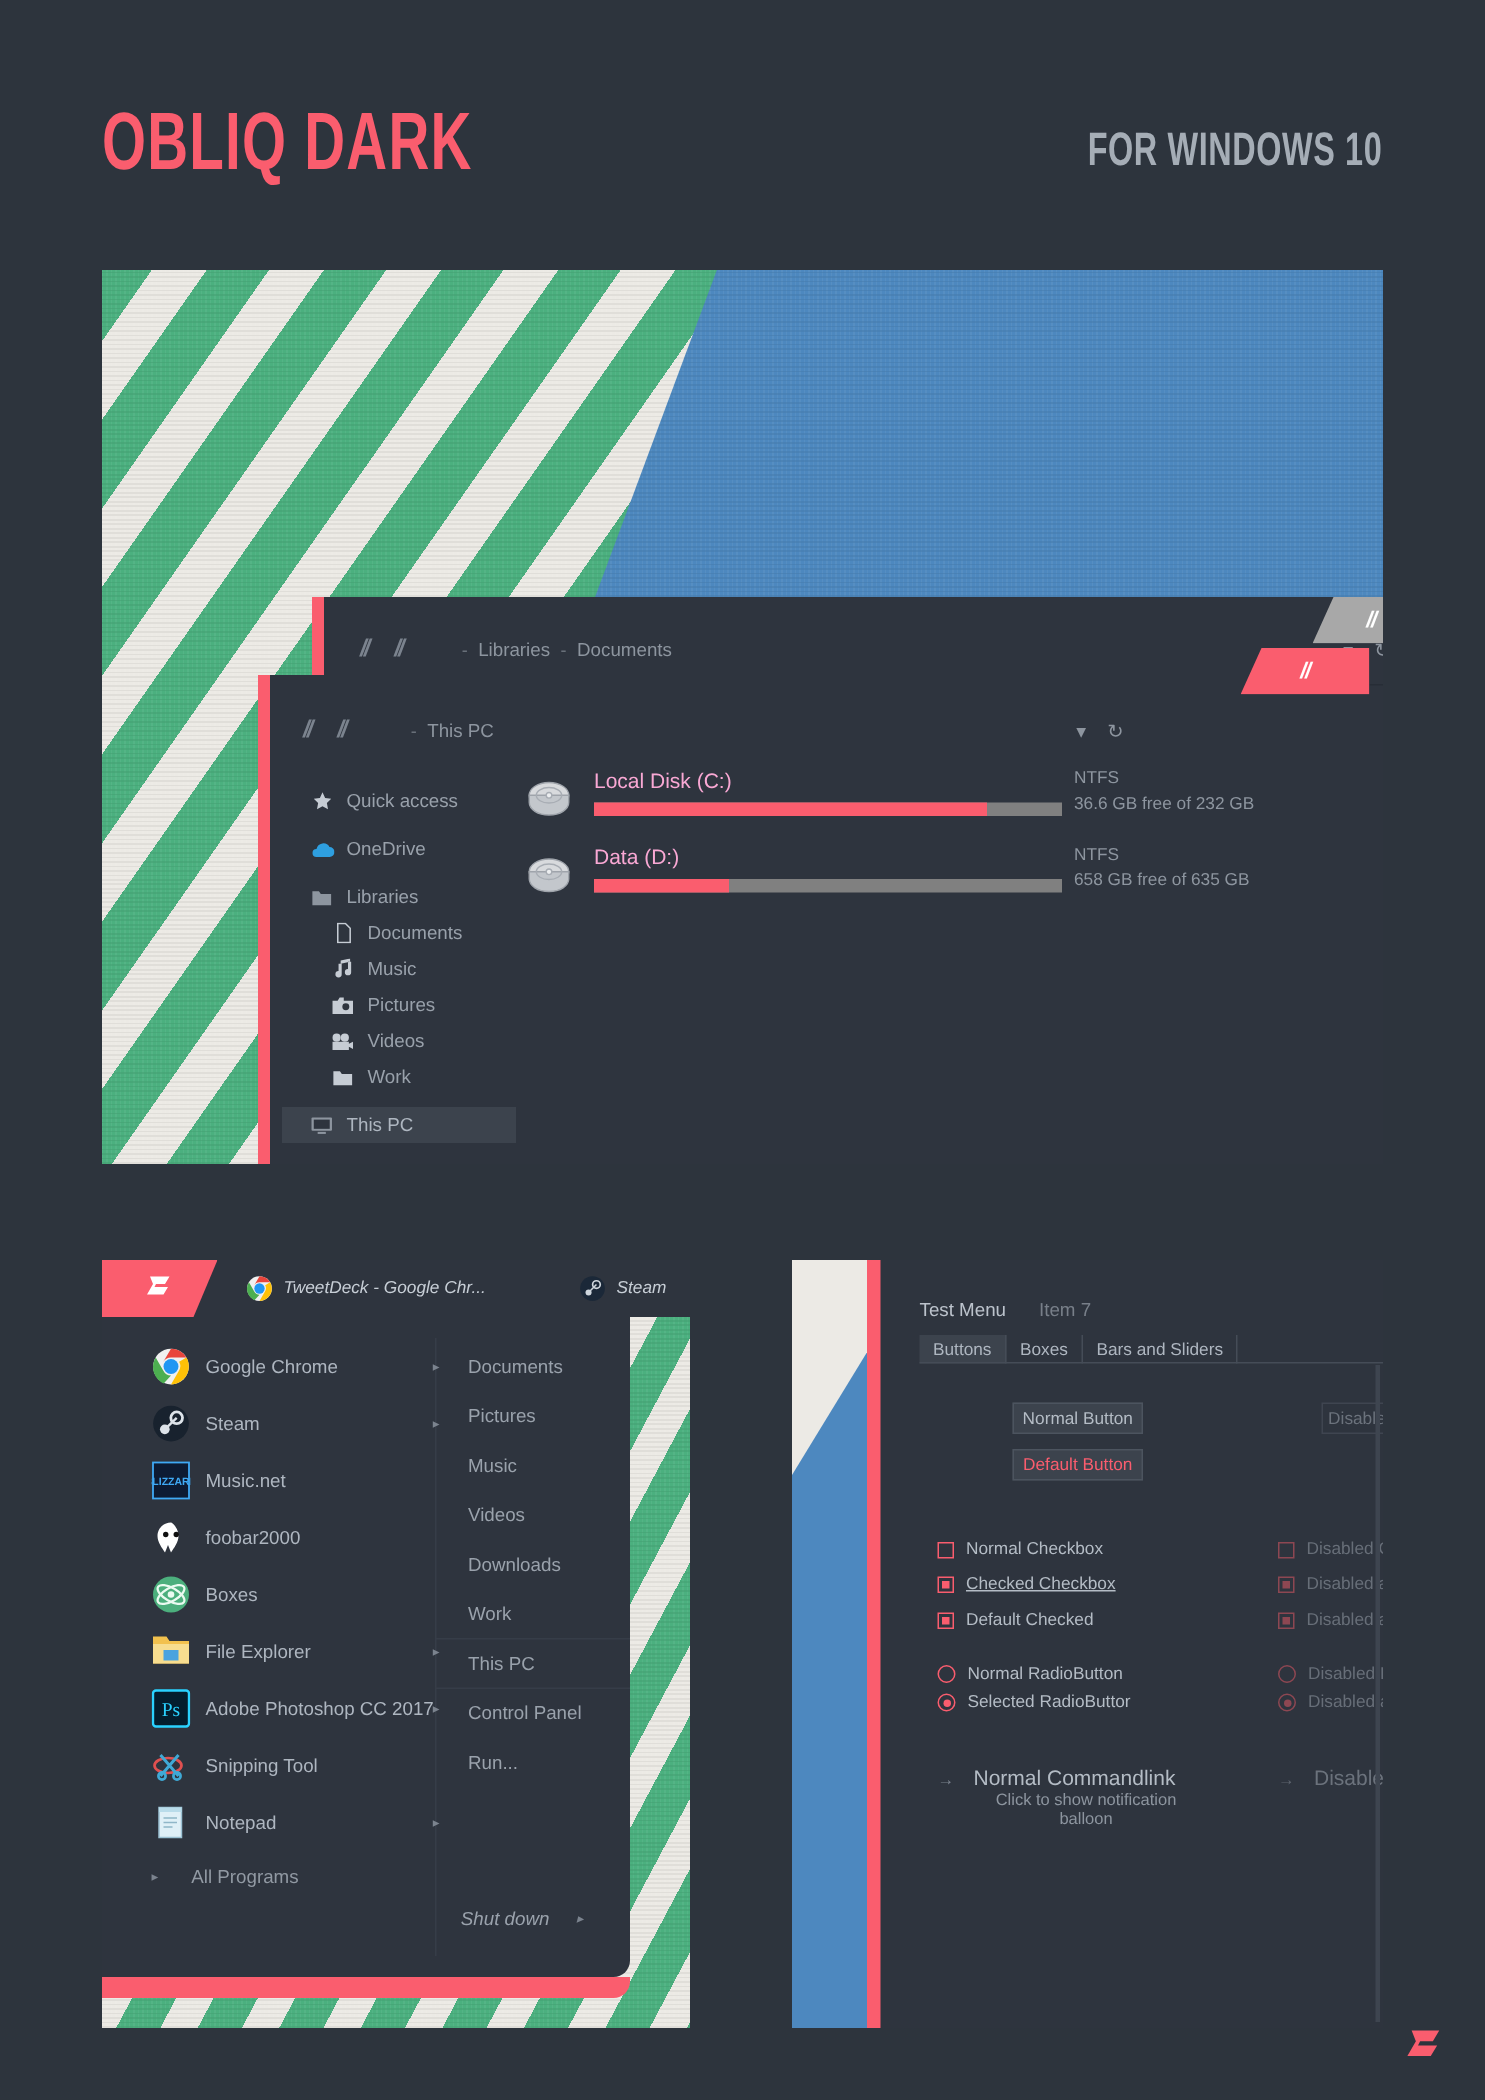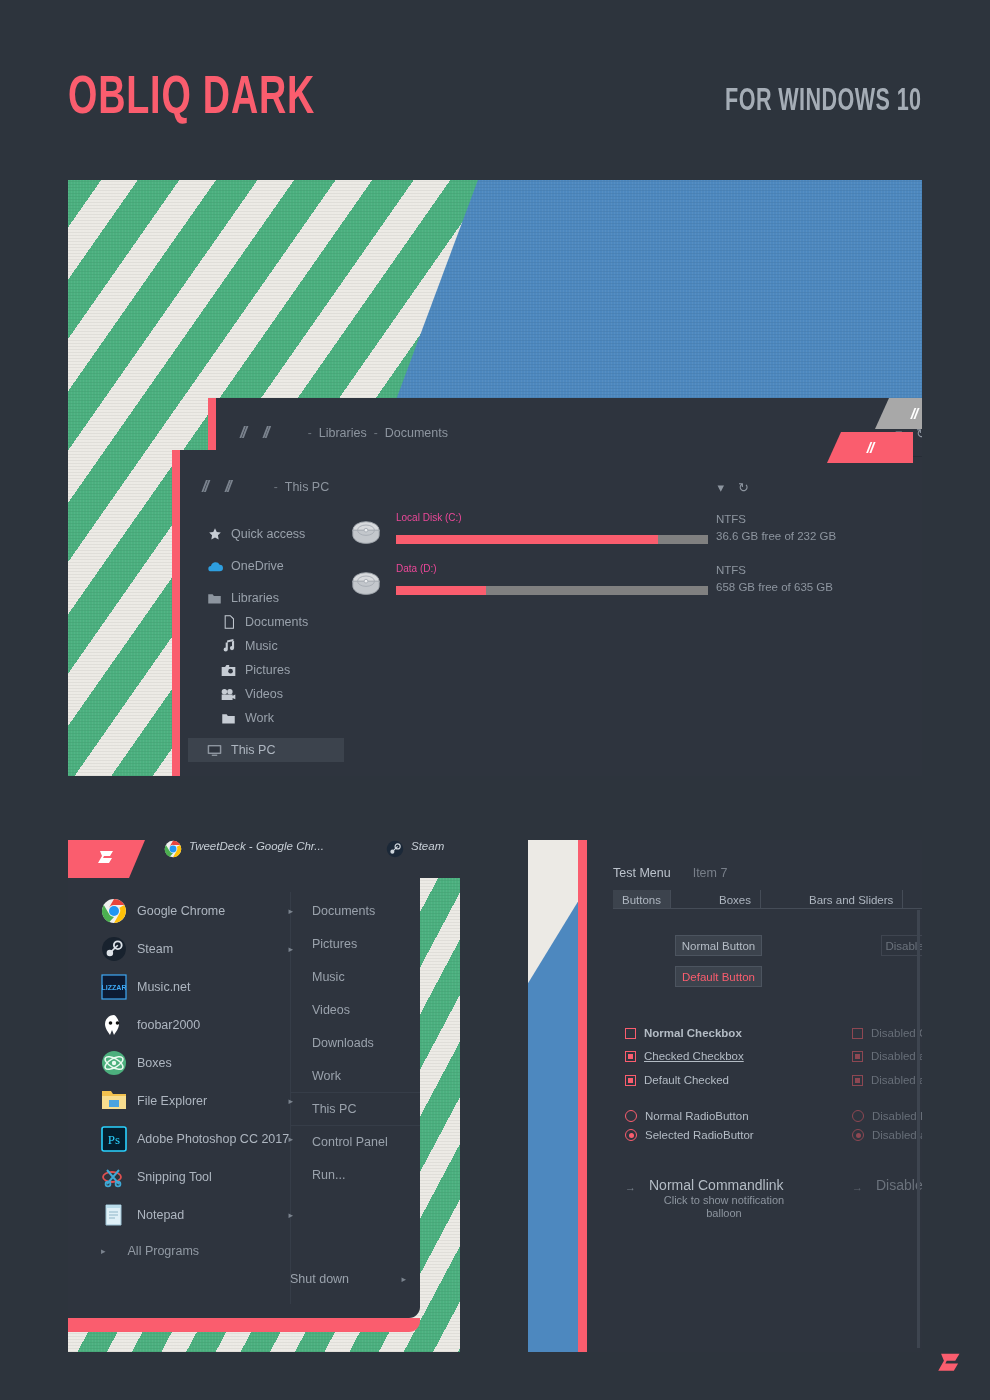--- a/index.html
+++ b/index.html
@@ -103,21 +103,21 @@
     padding-left:18px; color:#99a1ab; font-size:12.5px; white-space:nowrap;
   }
   .fe-item.indent { padding-left:32px; }
   .fe-item.selected { background:#3c434d; color:#aeb6c0; }
   .fe-ico { width:17px; height:16px; margin-right:8px; display:inline-flex; align-items:center; justify-content:center; flex:none; }
   .fe-ico svg { display:block; }
 
   #fe-content { position:absolute; left:170px; top:62px; right:14px; height:120px; }
   .drive-row { position:relative; height:46px; margin-bottom:5px; }
   .drive-ico { position:absolute; left:0; top:6px; width:32px; height:30px; }
-  .drive-name { position:absolute; left:46px; top:0; color:#ec4899; font-size:10px; }
+  .drive-name { position:absolute; left:46px; top:0; color:#f9a8d4; font-size:14px; }
   .drive-bar {
     position:absolute; left:46px; top:23px; width:312px; height:9px;
     background:#808080;
   }
   .drive-bar > i { display:block; height:100%; background:#fa5d6e; }
   .drive-fs   { position:absolute; left:366px; top:1px;  color:#8d959f; font-size:11.5px; }
   .drive-free { position:absolute; left:366px; top:18px; color:#8d959f; font-size:11.5px; }
 
   
   #showcase-start {
@@ -132,21 +132,21 @@
       #eceae5 26px, #eceae5 48px );
   }
   #taskbar { position:absolute; left:0; top:0; width:392px; height:38px; background:#2e343e; }
   #start-button {
     position:absolute; left:0; top:0; width:77px; height:38px;
     background:#fa5d6e;
     clip-path: polygon(0 0, 100% 0, calc(100% - 16px) 100%, 0 100%);
     display:flex; align-items:center; justify-content:center;
   }
   .tb-item {
-    position:absolute; top:0; height:38px; display:flex; align-items:flex-start;
+    position:absolute; top:0; height:38px; display:flex; align-items:center;
     color:#c7ced6; font-size:11.5px; font-style:italic; white-space:nowrap;
   }
   .tb-ico { width:18px; height:18px; margin-right:7px; flex:none; }
 
   #startmenu {
     position:absolute; left:0; top:38px; width:352px; height:440px;
     background:#2e343e;
     border-bottom-right-radius:11px;
   }
   #sm-left { position:absolute; left:17px; top:0; width:222px; bottom:0; }
@@ -169,22 +169,22 @@
   }
   .sm-allprog .tri { color:#7b838e; font-size:9px; margin-right:22px; }
 
   .sm-link {
     position:relative; height:33px; display:flex; align-items:center;
     padding-left:22px; color:#9aa2ac; font-size:12.5px;
   }
   .sm-link.sep-top { border-top:1px solid #363d48; }
   #sm-shutdown {
     position:absolute; left:0; right:0; bottom:24px; height:30px;
-    display:flex; align-items:center; justify-content:space-between;
-    padding-right:14px; color:#9aa2ac; font-size:12.5px;
+    display:flex; align-items:center; justify-content:center;
+    padding-right:14px; color:#9aa2ac; font-size:12.5px;font-style:italic;
   }
   #sm-shutdown .sm-arrow { position:static; margin-left:18px; }
 
   
   #showcase-widgets {
     position:absolute; left:528px; top:840px; width:394px; height:512px;
     overflow:hidden; background:#4d88bf;
   }
   #wg-wallpaper { position:absolute; left:0; top:0; width:50px; height:512px; background:#4d88bf; }
   #wg-wall-white {
@@ -193,21 +193,21 @@
     clip-path: polygon(0 0, 100% 0, 100% 12%, 0 28%);
   }
   #wg-panel { position:absolute; left:50px; top:0; right:0; bottom:0; background:#2e343e; }
   #wg-accent { position:absolute; left:50px; top:0; width:9px; bottom:0; background:#fa5d6e; }
   #wg-inner { position:absolute; left:59px; top:0; right:0; bottom:0; }
 
   #wg-menubar { position:absolute; left:0; top:26px; height:20px; display:flex; gap:22px; padding-left:26px; }
   .wg-menu { color:#bcc3cc; font-size:12.5px; }
   .wg-menu.dim { color:#787f89; }
 
-  #wg-tabs { position:absolute; left:26px; top:50px; right:0; height:19px; display:flex;gap:39px; }
+  #wg-tabs { position:absolute; left:26px; top:50px; right:0; height:19px; display:flex; }
   .wg-tab {
     height:19px; padding:0 9px; display:flex; align-items:center;
     color:#aeb6c0; font-size:11.5px;
     border-right:1px solid #454c57;
   }
   .wg-tab.active { background:#3c434d; }
   #wg-tabline { position:absolute; left:26px; right:0; top:68px; height:1px; background:#454c57; }
 
   .wg-btn {
     position:absolute; height:21px; display:flex; align-items:center; justify-content:center;
@@ -645,21 +645,21 @@
     <div class="wg-btn" style="left:88px; top:95px;  width:87px;">
         <span>Normal Button</span>
       </div>
     <div class="wg-btn default" style="left:88px; top:126px; width:87px;">
         <span>Default Button</span>
       </div>
     <div class="wg-btn disabled" style="left:294px;top:95px;  width:90px;">
         <span>Disabled Button</span>
       </div>
 
-    <div class="wg-check" style="left:38px;  top:187px;font-weight:bold;">
+    <div class="wg-check" style="left:38px;  top:187px;">
         <span class="box"></span>
         <span>Normal Checkbox</span>
       </div>
     <div class="wg-check checked" style="left:38px;  top:210px;text-decoration:underline;">
         <span class="box">
           <i></i>
         </span>
         <span>Checked Checkbox</span>
       </div>
     <div class="wg-check checked" style="left:38px;  top:234px;">

